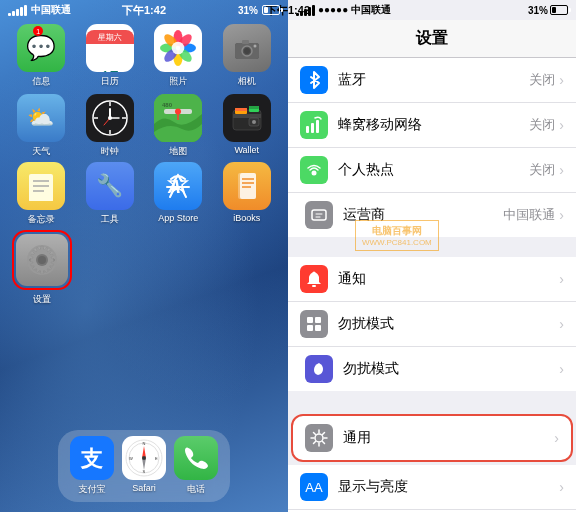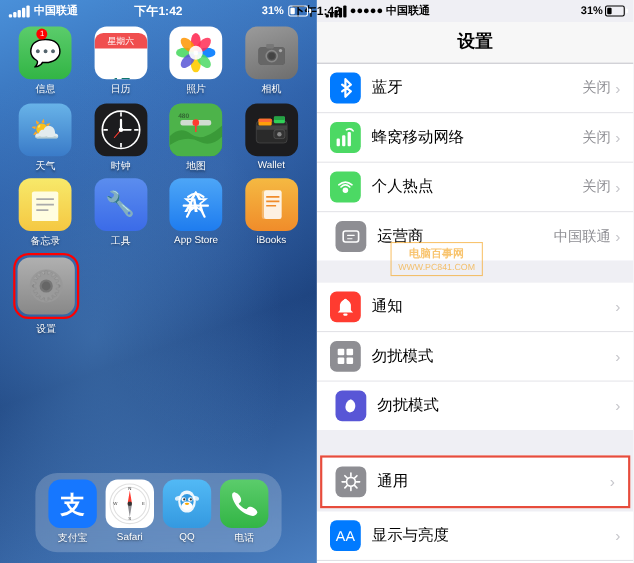--- a/index.html
+++ b/index.html
@@ -548,39 +548,20 @@
 
             <text x="18.5" y="7" font-size="4" fill="#333">N</text>
             <text x="18.5" y="35" font-size="4" fill="#333">S</text>
             <text x="5" y="21.5" font-size="4" fill="#333">W</text>
             <text x="31" y="21.5" font-size="4" fill="#333">E</text>
           </svg>
         </div>
         <span class="app-label">Safari</span>
       </div>
 
-      <div class="app-item">
-        <div class="app-icon" style="background:linear-gradient(180deg,#52b9f5,#3499e0);width:44px;height:44px;">
-          <svg width="32" height="32" viewBox="0 0 32 32" fill="white">
-
-            <ellipse cx="16" cy="14" rx="8" ry="10" fill="white" opacity="0.9"></ellipse>
-            <ellipse cx="16" cy="14" rx="6" ry="7" fill="#3499e0"></ellipse>
-            <ellipse cx="16" cy="18" rx="5" ry="4" fill="white"></ellipse>
-            <circle cx="13" cy="12" r="2" fill="white"></circle>
-            <circle cx="19" cy="12" r="2" fill="white"></circle>
-            <circle cx="13.5" cy="12" r="1" fill="#333"></circle>
-            <circle cx="19.5" cy="12" r="1" fill="#333"></circle>
-            <ellipse cx="16" cy="16" rx="2" ry="1" fill="#ffaa00"></ellipse>
-
-            <ellipse cx="8" cy="11" rx="3" ry="2" fill="white" opacity="0.8" transform="rotate(-20 8 11)"></ellipse>
-            <ellipse cx="24" cy="11" rx="3" ry="2" fill="white" opacity="0.8" transform="rotate(20 24 11)"></ellipse>
-          </svg>
-        </div>
-        <span class="app-label">QQ</span>
-      </div>
 
       <div class="app-item">
         <div class="app-icon" style="background:linear-gradient(180deg,#5bcc6b,#32b545);width:44px;height:44px;">
           <svg width="26" height="26" viewBox="0 0 26 26" fill="white">
             <path d="M5 3 C5 3 7 3 9 6 C11 9 10 11 10 11 L8 13 C8 13 11 17 15 18 L17 16 C17 16 19 15 22 17 C25 19 25 21 25 21 C25 21 24 24 21 24 C18 24 10 21 6 15 C2 9 1 4 3 3 C3 3 4 2 5 3Z" fill="white"></path>
           </svg>
         </div>
         <span class="app-label">电话</span>
       </div>
     </div>
@@ -708,21 +689,21 @@
         </div>
         <span class="settings-row-label">勿扰模式</span>
         <span class="chevron">›</span>
       </div>
     </div>
 
     <div class="section-divider"></div>
 
     <div class="settings-section">
 
-      <div class="settings-row row-highlighted" style="border:2px solid #e74c3c;margin:3px;border-radius:0;background:white;">
+      <div class="settings-row row-highlighted" style="border:2px solid #e74c3c;margin:3px;border-radius:12px;background:white;">
         <div class="settings-row-icon" style="background:#8e8e93;">
           <svg width="18" height="18" viewBox="0 0 18 18">
             <circle cx="9" cy="9" r="4" fill="none" stroke="white" stroke-width="1.5"></circle>
             <path d="M9 1 L9 4 M9 14 L9 17 M1 9 L4 9 M14 9 L17 9 M3.5 3.5 L5.5 5.5 M12.5 12.5 L14.5 14.5 M14.5 3.5 L12.5 5.5 M5.5 12.5 L3.5 14.5" stroke="white" stroke-width="1.5" stroke-linecap="round"></path>
           </svg>
         </div>
         <span class="settings-row-label">通用</span>
         <span class="chevron">›</span>
       </div>
 

